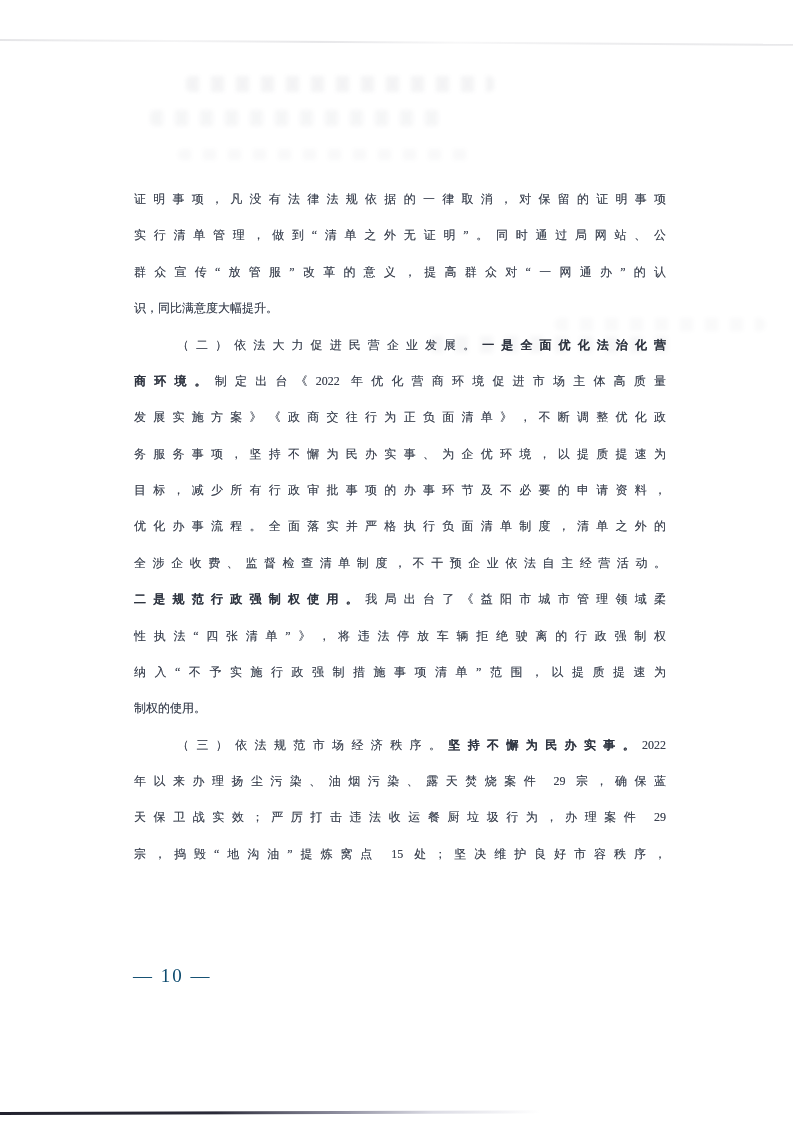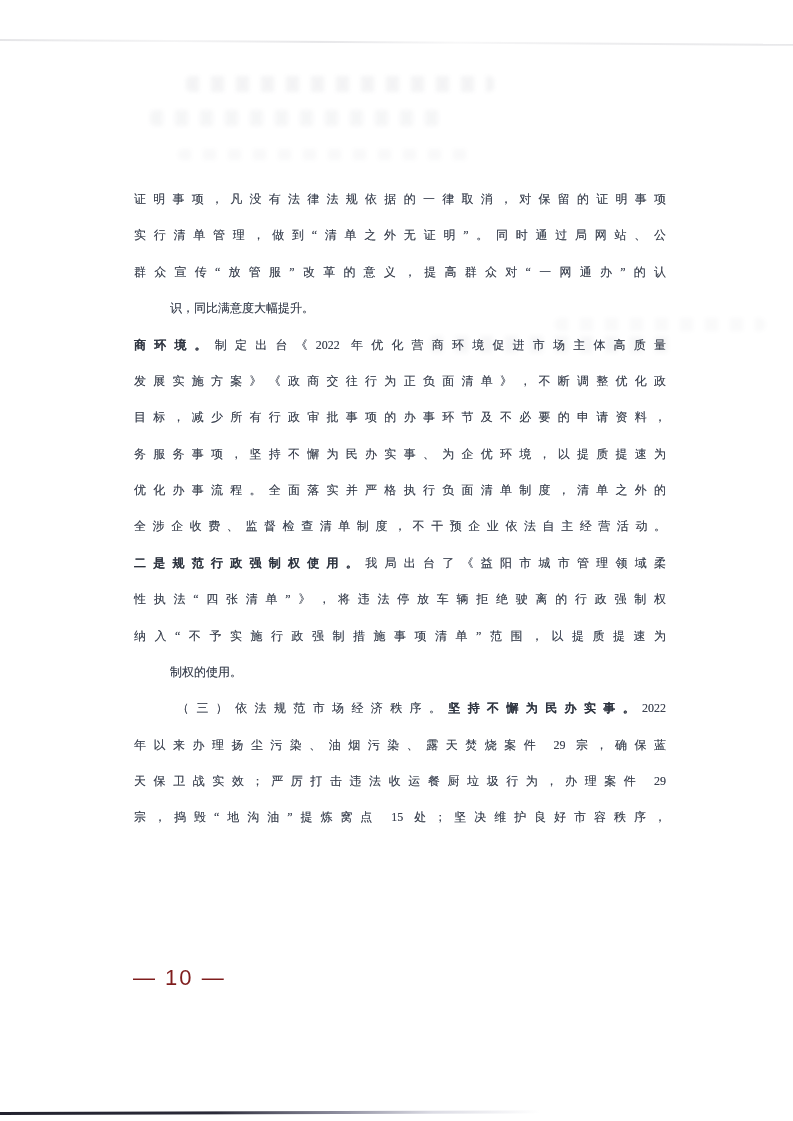--- a/index.html
+++ b/index.html
@@ -56,58 +56,59 @@
   .line{
     height:36.38px;line-height:36.38px;
     font-size:12px;
     text-align:justify;
     text-align-last:justify;
     text-justify:inter-character;
     white-space:normal;
     overflow:visible;
     text-shadow:0 0 .4px rgba(60,66,82,.55);
   }
-  .line.short{text-align-last:left;margin-left:36px;}
+  .line.short{text-align-last:left;}
   .line.indent{padding-left:43px;}
   .seg{color:var(--ink);}
   .seg.bold{
     font-family:"Liberation Sans","DejaVu Sans",sans-serif;
     font-weight:700;
     color:var(--ink-bold);
     text-shadow:0 0 .3px rgba(40,46,60,.6);
   }
   .page-number{
     position:absolute;left:133px;top:965px;
-    font-size:22px;letter-spacing:2px;
-    color:#7f1d1d;
-    font-family:Liberation Sans, sans-serif;
+    font-size:19px;letter-spacing:2px;
+    color:#0c4a6e;
+    font-family:Liberation Serif, serif;
   }
 </style>
 </head>
 <body>
 
 <div class="top-scan-line"></div>
 <div class="ghost g1"></div>
 <div class="ghost g2"></div>
 <div class="ghost g3"></div>
 <div class="ghost g4"></div>
 <div class="ghost g5"></div>
 
 <div class="doc-body">
     <div class="paragraph">
       <div class="line"><span class="seg">证明事项，凡没有法律法规依据的一律取消，对保留的证明事项</span></div>
       <div class="line"><span class="seg">实行清单管理，做到“清单之外无证明”。同时通过局网站、公</span></div>
       <div class="line"><span class="seg">群众宣传“放管服”改革的意义，提高群众对“一网通办”的认</span></div>
       <div class="line short"><span class="seg">识，同比满意度大幅提升。</span></div>
     </div>
     <div class="paragraph">
+      <div class="line indent"><span class="seg">（二）依法大力促进民营企业发展。</span><span class="seg bold">一是全面优化法治化营</span></div>
       <div class="line"><span class="seg bold">商环境。</span><span class="seg">制定出台《2022 年优化营商环境促进市场主体高质量</span></div>
       <div class="line"><span class="seg">发展实施方案》《政商交往行为正负面清单》，不断调整优化政</span></div>
+      <div class="line"><span class="seg">务服务事项，坚持不懈为民办实事、为企优环境，以提质提速为</span></div>
       <div class="line"><span class="seg">目标，减少所有行政审批事项的办事环节及不必要的申请资料，</span></div>
-      <div class="line"><span class="seg">务服务事项，坚持不懈为民办实事、为企优环境，以提质提速为</span></div>
       <div class="line"><span class="seg">优化办事流程。全面落实并严格执行负面清单制度，清单之外的</span></div>
       <div class="line"><span class="seg">全涉企收费、监督检查清单制度，不干预企业依法自主经营活动。</span></div>
       <div class="line"><span class="seg bold">二是规范行政强制权使用。</span><span class="seg">我局出台了《益阳市城市管理领域柔</span></div>
       <div class="line"><span class="seg">性执法“四张清单”》，将违法停放车辆拒绝驶离的行政强制权</span></div>
       <div class="line"><span class="seg">纳入“不予实施行政强制措施事项清单”范围，以提质提速为</span></div>
       <div class="line short"><span class="seg">制权的使用。</span></div>
     </div>
     <div class="paragraph">
       <div class="line indent"><span class="seg">（三）依法规范市场经济秩序。</span><span class="seg bold">坚持不懈为民办实事。</span><span class="seg">2022</span></div>
       <div class="line"><span class="seg">年以来办理扬尘污染、油烟污染、露天焚烧案件 29 宗，确保蓝</span></div>

